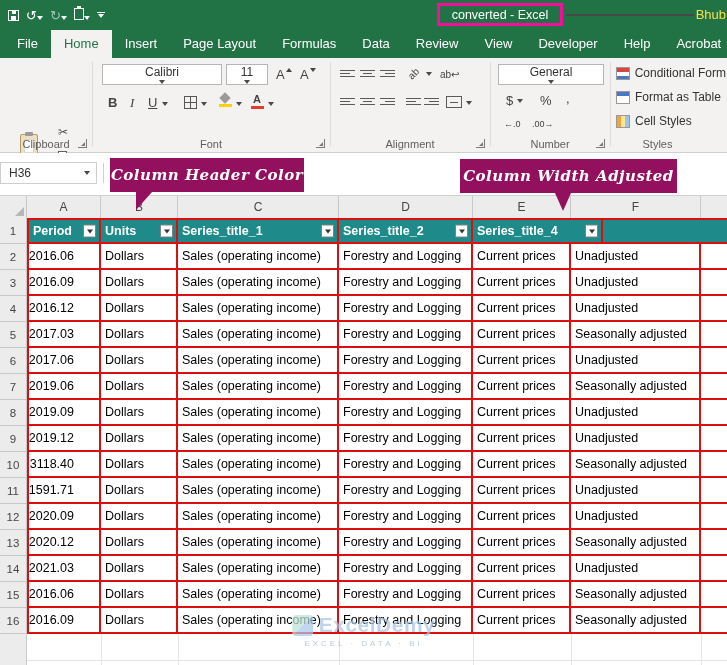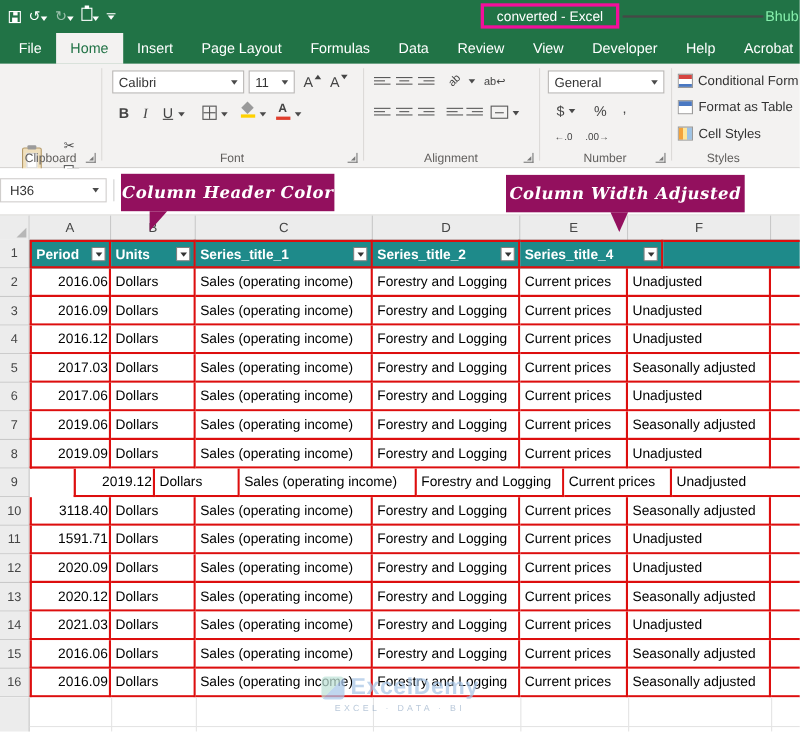--- a/index.html
+++ b/index.html
@@ -17,21 +17,21 @@
   .icn-save{display:inline-block;width:11px;height:11px;border:1px solid #fff;position:relative;}
   .icn-save::after{content:"";position:absolute;left:2px;bottom:0;width:5px;height:4px;background:#fff;}
   .icn-save::before{content:"";position:absolute;left:3px;top:0;width:4px;height:3px;background:#fff;}
   .icn-clipW{display:inline-block;width:10px;height:12px;border:1px solid #fff;position:relative;}
   .icn-clipW::before{content:"";position:absolute;left:2px;top:-3px;width:4px;height:3px;background:#fff;}
   .custom{display:inline-flex;flex-direction:column;align-items:center;gap:1px;}
   .custom .bar{width:8px;height:1px;background:#fff;}
   .titlebox{position:absolute;left:437px;top:3px;width:126px;height:23px;border:3px solid var(--highlight-pink,#f20f9b);
     display:flex;align-items:center;justify-content:center;font-size:12.5px;color:#fff;}
   .titleline{position:absolute;left:566px;top:14px;width:128px;height:2px;background:#474747;}
-  .user{position:absolute;right:1px;top:7px;font-size:13px;color:#86efac;}
+  .user{position:absolute;right:1px;top:7px;font-size:13px;color:#fde047;}
 
   
   .tabbar{position:absolute;left:0;top:30px;width:727px;height:28px;background:var(--excel-green,#217346);display:flex;padding-left:4px;}
   .tab{padding:0 13px;line-height:28px;font-size:13px;color:#fff;cursor:pointer;white-space:nowrap;}
   .tab.active{background:#f3f2f1;color:var(--excel-green,#217346);}
 
   
   .ribbon{position:absolute;left:0;top:58px;width:727px;height:95px;background:#f3f2f1;border-bottom:1px solid #d1cfcd;}
   .gsep{position:absolute;top:4px;width:1px;height:84px;background:#dcdad8;}
   .glabel{position:absolute;bottom:2px;font-size:11px;color:#605e5c;text-align:center;}
@@ -41,21 +41,21 @@
   .pb-icon{width:18px;height:22px;background:#f0e0bd;border:1px solid #b59a6a;border-radius:2px;position:relative;}
   .pb-icon::before{content:"";position:absolute;top:-3px;left:4px;width:8px;height:4px;background:#9b9b9b;border-radius:1px;}
   .pb-icon::after{content:"";position:absolute;left:3px;top:4px;right:3px;bottom:2px;background:#fff;border:1px solid #d8d8d8;}
   .paste .lbl{font-size:12px;color:#333;}
   .icn-cut{font-size:12px;color:#4a4a4a;line-height:1;}
   .icn-copy{display:inline-block;width:9px;height:11px;border:1px solid #5f5f5f;background:#fff;position:relative;}
   .icn-copy::before{content:"";position:absolute;left:2px;top:2px;width:9px;height:11px;border:1px solid #5f5f5f;background:#fff;}
   .icn-brush{display:inline-block;width:12px;height:4px;background:#c9a227;border-radius:1px;position:relative;}
   .icn-brush::before{content:"";position:absolute;left:4px;top:-6px;width:4px;height:6px;background:#7a7a7a;}
   .combo{position:absolute;height:21px;background:#fff;border:1px solid #b8b6b4;font-size:12px;color:#333;
-    display:flex;align-items:center;justify-content:space-between;padding:0 5px;cursor:pointer;}
+    display:flex;align-items:center;justify-content:space-between;padding:0 20px;cursor:pointer;flex-direction:column;}
   .fbtn{position:absolute;font-size:13px;color:#444;cursor:pointer;line-height:1;}
   .fbtn.b{font-weight:bold;}
   .fbtn.i{font-style:italic;font-family:"Liberation Serif",serif;}
   .fbtn.u{text-decoration:underline;}
   .fup::after{content:"";display:inline-block;width:0;height:0;border-left:3px solid transparent;border-right:3px solid transparent;border-bottom:4px solid #444;margin-left:1px;vertical-align:top;}
   .fdn::after{content:"";display:inline-block;width:0;height:0;border-left:3px solid transparent;border-right:3px solid transparent;border-top:4px solid #444;margin-left:1px;vertical-align:top;}
   .icn-borders{display:inline-block;width:13px;height:13px;border:1px solid #555;
     background:linear-gradient(#555,#555) center/100% 1px no-repeat,linear-gradient(#555,#555) center/1px 100% no-repeat;}
   .icn-fill,.icn-fontcolor{display:inline-flex;flex-direction:column;align-items:center;width:14px;cursor:pointer;}
   .icn-fill .sq{width:8px;height:8px;background:#9a9a9a;transform:rotate(45deg);margin-bottom:1px;}
@@ -101,21 +101,21 @@
   .grid{position:absolute;left:0;top:218px;width:727px;}
   .grow{display:flex;height:26px;}
   .rownum{flex:0 0 27px;background:#ececec;border-bottom:1px solid #c9c9c9;border-right:1px solid #c9c9c9;
     display:flex;align-items:center;justify-content:center;font-size:11.5px;color:#454545;cursor:pointer;}
   .cell{flex:0 0 auto;border-right:2px solid var(--table-border-red,#dd0e0e);border-bottom:2px solid var(--table-border-red,#dd0e0e);
     display:flex;align-items:center;font-size:12.5px;color:#000;background:#fff;padding:0 4px;overflow:hidden;white-space:nowrap;cursor:cell;}
   .cell.first{border-left:2px solid var(--table-border-red,#dd0e0e);}
   .hcell{background:var(--header-teal,#1e8a8a);color:#fff;font-weight:bold;border-top:2px solid var(--table-border-red,#dd0e0e);
     position:relative;padding-right:18px;}
   .hcell .htext{overflow:hidden;white-space:nowrap;}
-  .num{justify-content:flex-end;padding-right:1px;}
+  .num{justify-content:flex-end;padding-right:25px;}
   .gpart{flex:1 1 auto;border-right:none;}
   .filter{position:absolute;right:3px;top:50%;transform:translateY(-50%);width:13px;height:13px;background:#fff;
     border:1px solid #808080;border-radius:1px;display:flex;align-items:center;justify-content:center;cursor:pointer;}
   .filter .crt{border-left-width:3px;border-right-width:3px;border-top-width:4px;border-top-color:#333;}
 
   .below{position:absolute;left:0;top:634px;width:727px;height:31px;background:#fff;}
   .below .rs{position:absolute;left:0;top:0;width:27px;height:31px;background:#ececec;border-right:1px solid #c9c9c9;}
   .below .vl{position:absolute;top:0;width:1px;height:31px;background:#e4e4e4;}
   .below .hl{position:absolute;left:27px;right:0;top:26px;height:1px;background:#e4e4e4;}
 
@@ -412,21 +412,21 @@
       <div class="cell num first" style="width: 74px;">2019.09</div>
       <div class="cell" style="width: 77px;">Dollars</div>
       <div class="cell" style="width: 161px;">Sales (operating income)</div>
       <div class="cell" style="width: 134px;">Forestry and Logging</div>
       <div class="cell" style="width: 98px;">Current prices</div>
       <div class="cell" style="width: 130px;">Unadjusted</div>
       <div class="cell gpart"></div>
     </div>
     <div class="grow">
       <div class="rownum">9</div>
-      <div class="cell num first" style="width: 74px; margin-left: 40px;">2019.12</div>
+      <div class="cell num first" style="width: 74px;">2019.12</div>
       <div class="cell" style="width: 77px;">Dollars</div>
       <div class="cell" style="width: 161px;">Sales (operating income)</div>
       <div class="cell" style="width: 134px;">Forestry and Logging</div>
       <div class="cell" style="width: 98px;">Current prices</div>
       <div class="cell" style="width: 130px;">Unadjusted</div>
       <div class="cell gpart"></div>
     </div>
     <div class="grow">
       <div class="rownum">10</div>
       <div class="cell num first" style="width: 74px;">3118.40</div>

